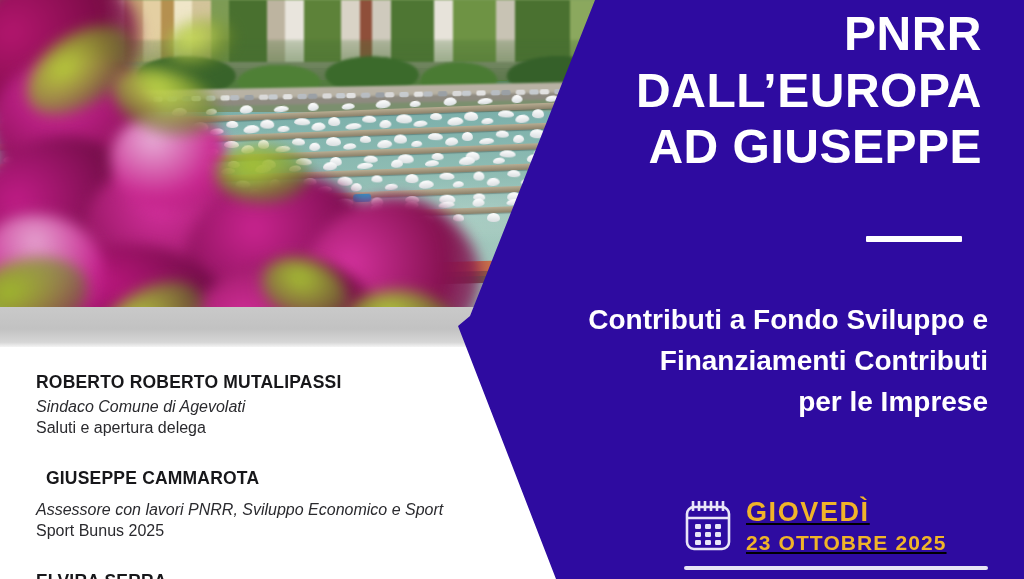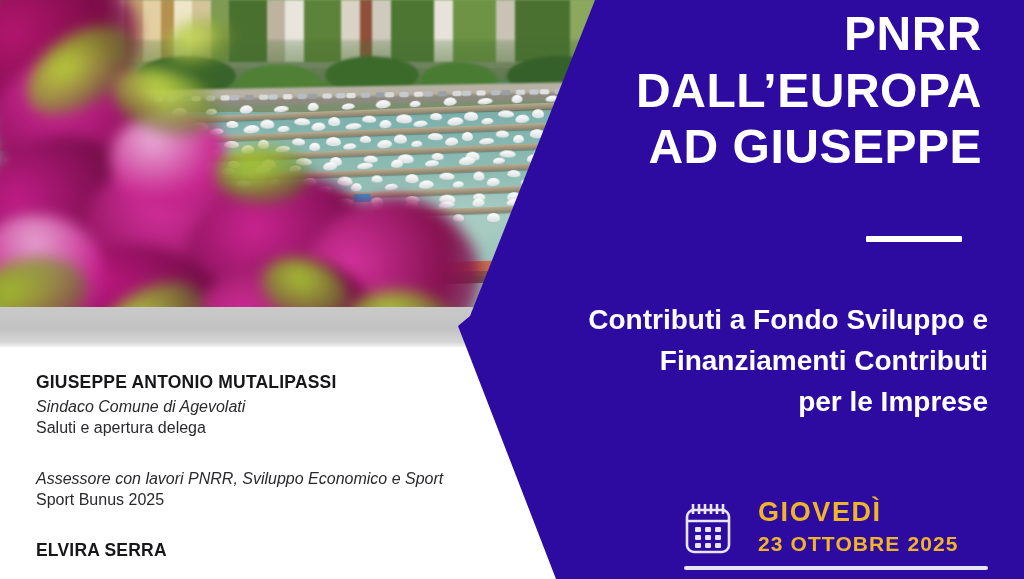--- a/index.html
+++ b/index.html
@@ -187,21 +187,21 @@
     color:#ffffff;
     font-weight:bold;
     font-size:28px;
     line-height:1.46;
   }
   .sub-line { display:block; white-space:nowrap; }
 
   
   .date-block {
     position:absolute; left:682px; top:496px; width:320px; height:62px;
-    display:flex; align-items:center; gap:24px;
+    display:flex; align-items:flex-start; gap:12px;text-decoration:underline;
   }
   .cal-icon { width:52px; height:54px; flex:0 0 52px; margin-top:2px; }
   .date-text { padding-top:2px; }
   .date-day {
     color:#F0B429; font-weight:bold; font-size:27px; letter-spacing:1.6px;
     line-height:1.05; white-space:nowrap;
   }
   .date-full {
     color:#F0B429; font-weight:bold; font-size:21px; letter-spacing:1.1px;
     line-height:1.35; margin-top:3px; white-space:nowrap;
@@ -573,25 +573,26 @@
     <span class="date-text">
       <span class="date-day" style="display:block">GIOVEDÌ</span>
       <span class="date-full" style="display:block">23 OTTOBRE 2025</span>
     </span>
   </div>
 
   <div class="rule-bottom"></div>
 
   <div class="speakers">
     <div class="speaker">
-      <div class="sp-name">GIUSEPPE ANTONIO MUTALIPASSI</div>
+      <div class="sp-name">ROBERTO ROBERTO MUTALIPASSI</div>
       <div class="sp-role">Sindaco Comune di Agevolati</div>
       <div class="sp-note">Saluti e apertura delega</div>
     </div>
     <div class="speaker indent gap">
+      <div class="sp-name">GIUSEPPE CAMMAROTA</div>
       <div class="sp-role" style="margin-top:9px">Assessore con lavori PNRR, Sviluppo Economico e Sport</div>
       <div class="sp-note">Sport Bunus 2025</div>
     </div>
     <div class="speaker gap">
       <div class="sp-name">ELVIRA SERRA</div>
     </div>
   </div>
 
 </div>
 

